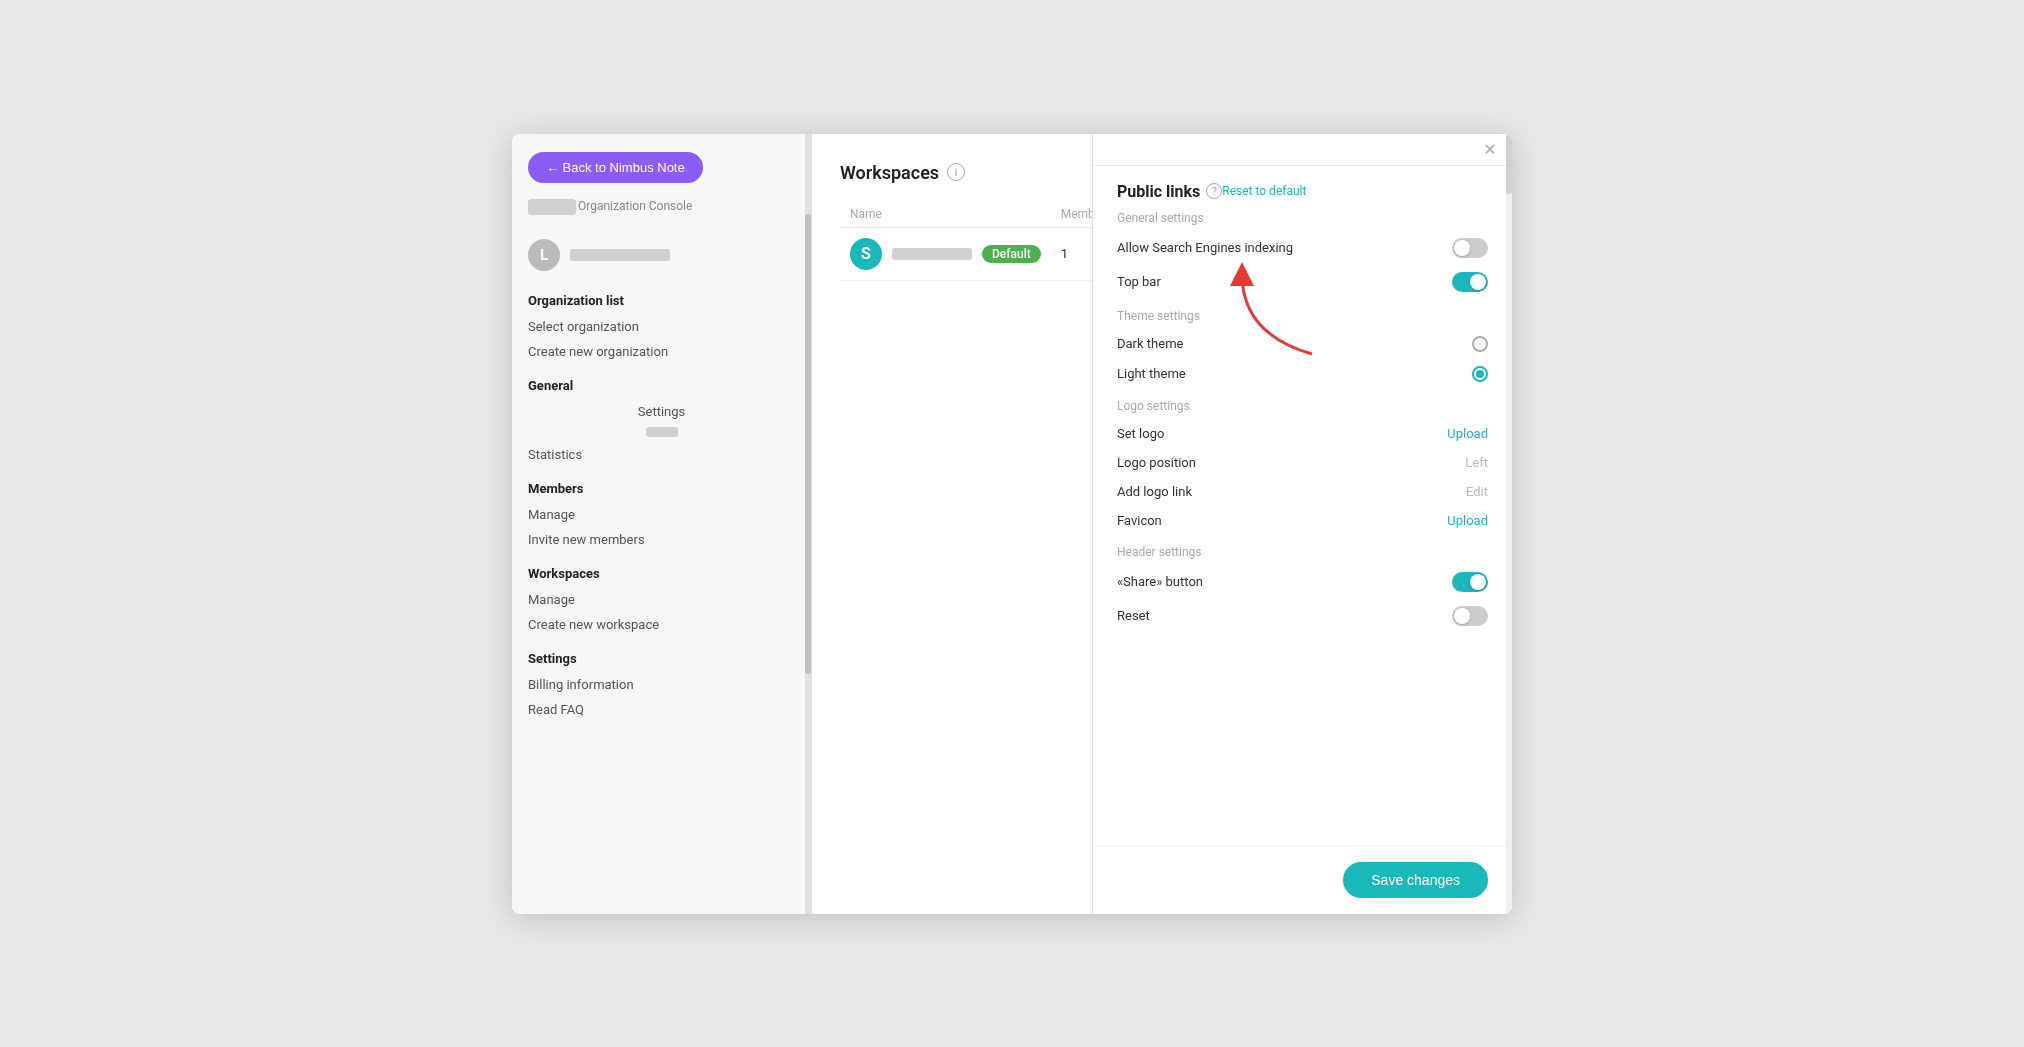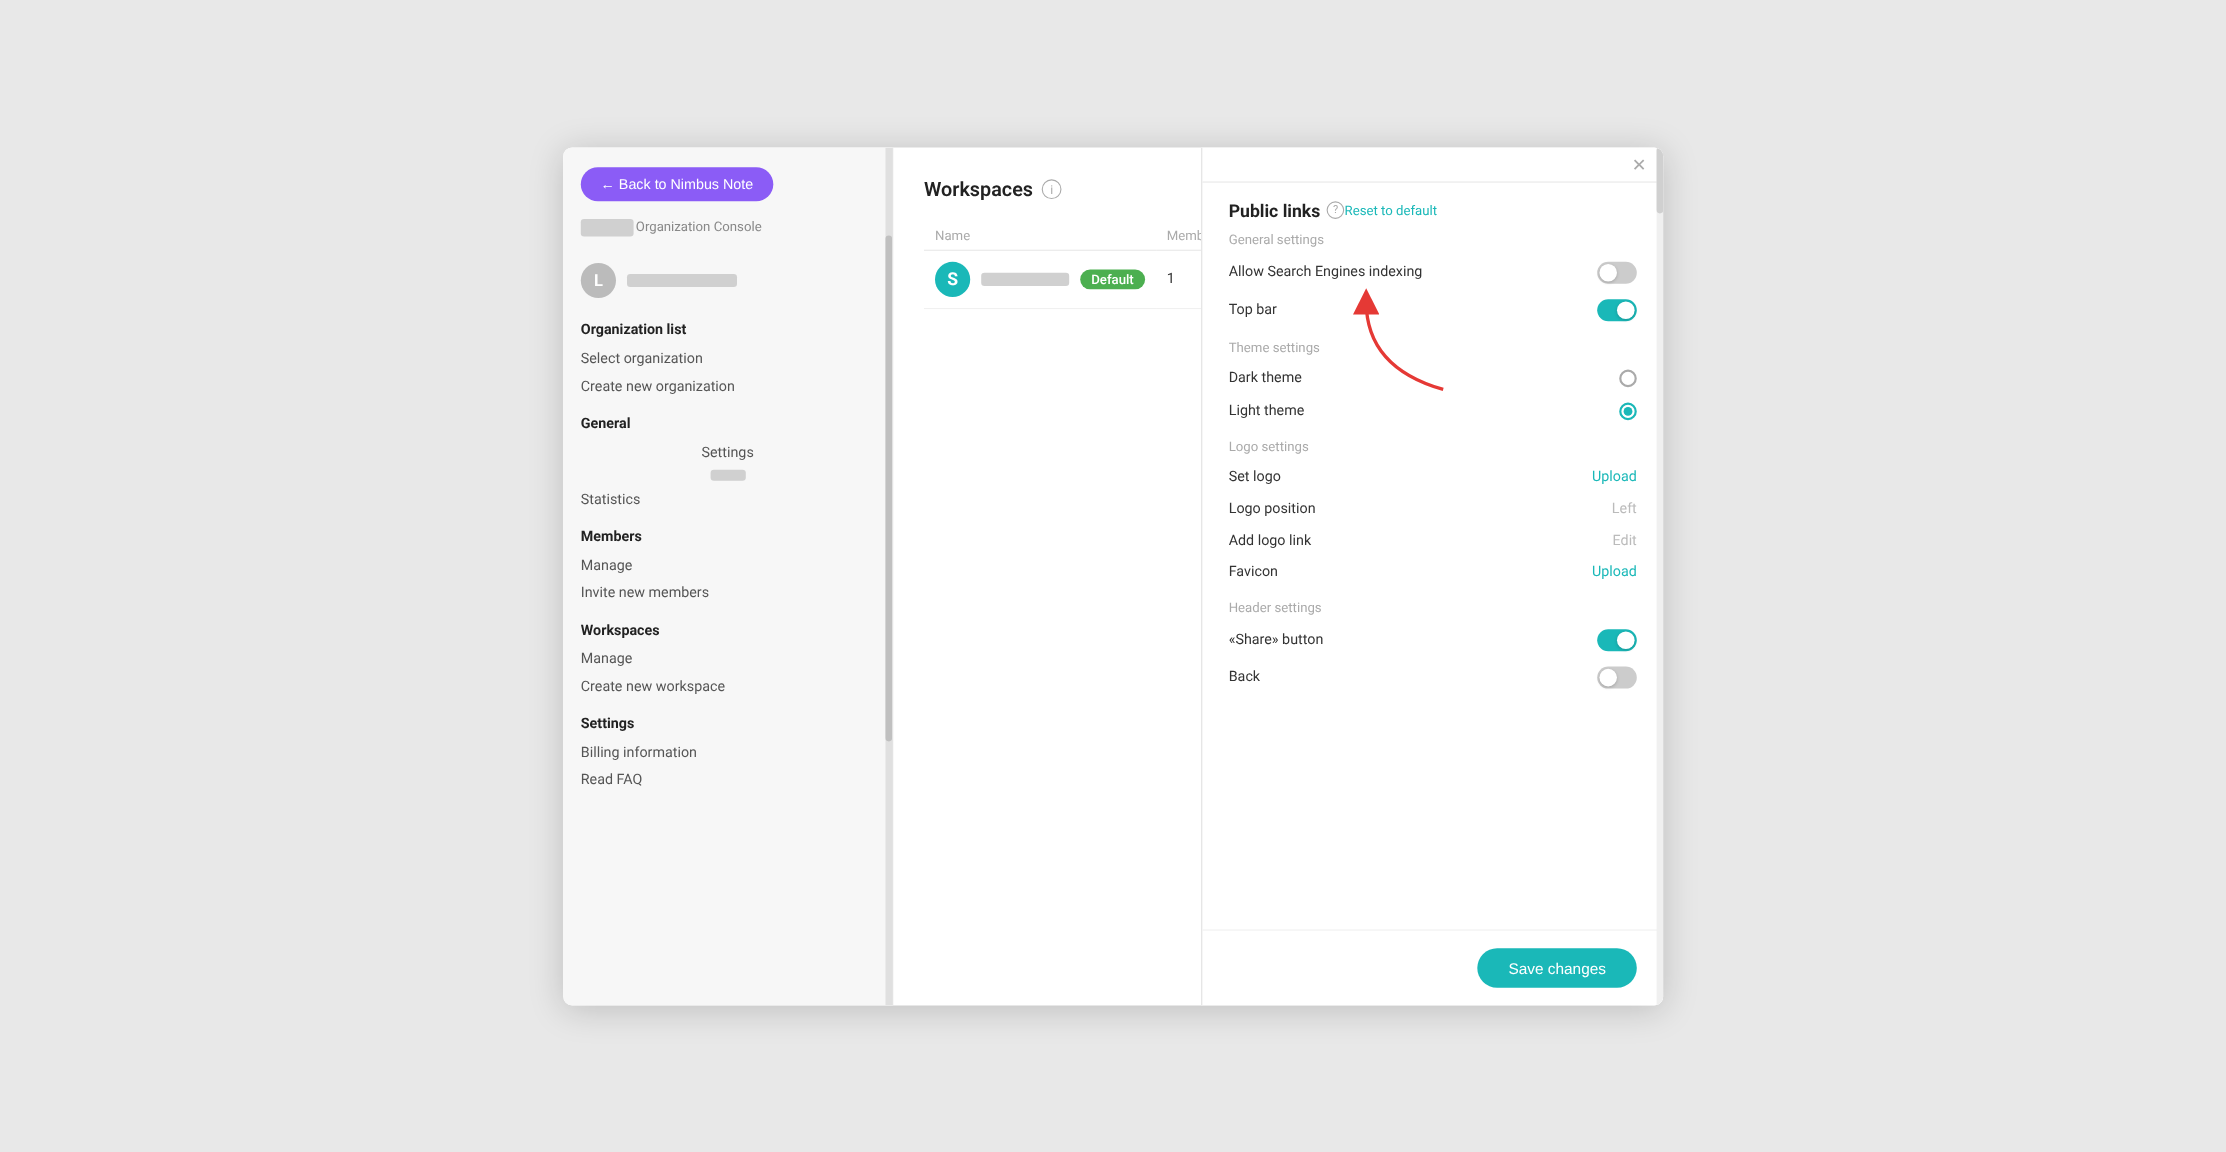--- a/index.html
+++ b/index.html
@@ -558,21 +558,21 @@
 
       <div class="section-label">Header settings</div>
       <div class="setting-row">
         <span class="setting-label">«Share» button</span>
         <label class="toggle on">
           <input type="checkbox" checked="" style="">
           <div class="toggle-slider"></div>
         </label>
       </div>
       <div class="setting-row">
-        <span class="setting-label">Back</span>
+        <span class="setting-label">Reset</span>
         <label class="toggle off">
           <input type="checkbox" style="">
           <div class="toggle-slider"></div>
         </label>
       </div>
     </div>
 
     <svg class="arrow-svg" width="120" height="120" viewBox="0 0 120 120" style="pointer-events:none;">
       <defs>
         <marker id="arrowhead" markerWidth="8" markerHeight="8" refX="4" refY="4" orient="auto">

